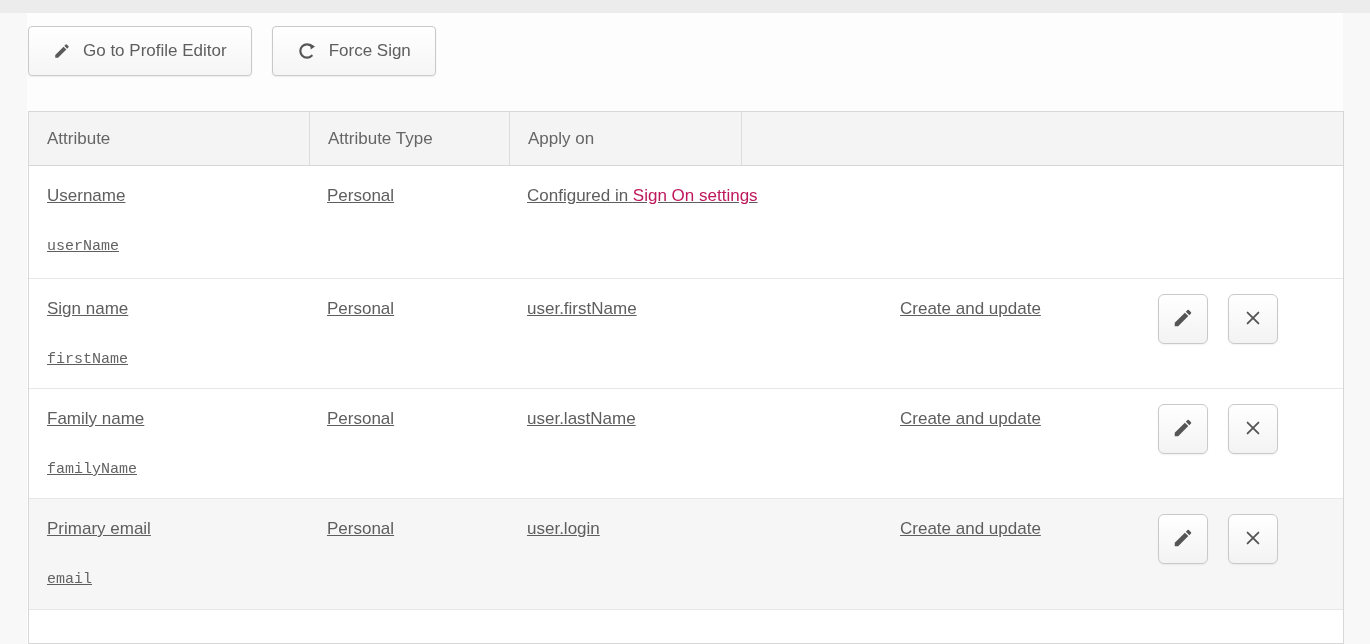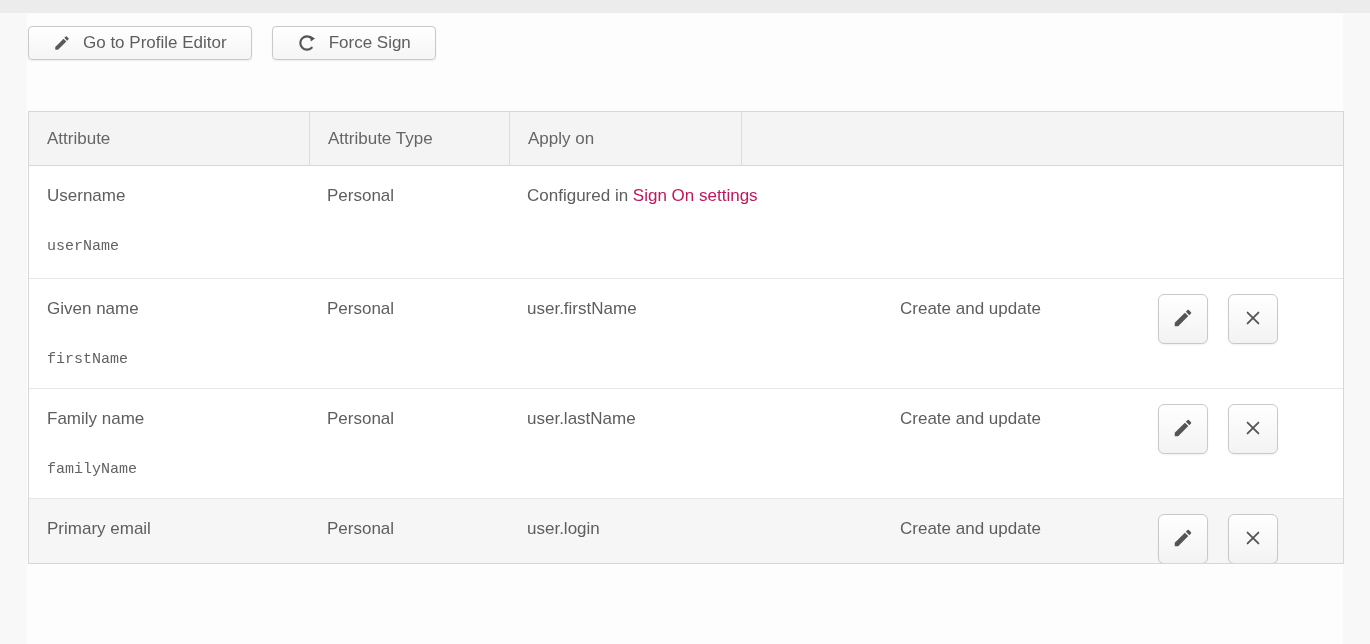--- a/index.html
+++ b/index.html
@@ -11,47 +11,47 @@
     color:#5e5e5e;
     overflow:hidden;
   }
   .top-strip { position:absolute; top:0; left:0; width:1370px; height:13px; background:#ececec; }
   .side-strip { position:absolute; top:13px; height:631px; background:#f8f8f8; }
   .side-strip.left { left:0; width:27px; }
   .side-strip.right { left:1343px; width:27px; }
 
   .toolbar { position:absolute; top:26px; left:28px; display:flex; gap:20px; }
   .btn {
-    height:34px; box-sizing:border-box;
+    height:50px; box-sizing:border-box;
     display:inline-flex; align-items:center; justify-content:center; gap:12px;
     padding:16px 24px;
     border:1px solid #c9c9c9; border-radius:4px;
     background:linear-gradient(#ffffff,#f5f5f5);
     box-shadow:0 1px 2px rgba(0,0,0,0.07);
     font-size:17px; color:#5e5e5e; cursor:pointer;
     white-space:nowrap;
     text-align:center;
   }
   .btn .icn { display:flex; align-items:center; }
 
   .table {
     position:absolute; left:28px; top:111px;
-    width:1316px; height:453px; box-sizing:border-box;
+    width:1316px; height:533px; box-sizing:border-box;
     border:1px solid #d7d7d7; background:#ffffff; overflow:hidden;
   }
   .thead { display:flex; height:54px; background:#f4f4f4; border-bottom:1px solid #d7d7d7; box-sizing:border-box; }
   .th {
     box-sizing:border-box; padding-left:18px;
     display:flex; align-items:center;
     font-size:17px; color:#666666;
   }
   .th:not(:first-child){ border-left:1px solid #dcdcdc; }
   .c1 { width:252px; } .c2 { width:200px;margin-left:28px; } .c3 { width:373px; } .c4 { width:232px; } .c5 { flex:1; }
 
-  .row { display:flex; box-sizing:border-box; border-top:1px solid #e7e7e7; background:#ffffff; }
+  .row { display:flex; box-sizing:border-box; border-top:1px solid #e7e7e7; background:#ffffff;text-decoration:underline; }
   .row.first { border-top:none; }
   .row.highlight { background:#f6f6f6; }
   .r112 { height:112px; } .r110 { height:110px; } .r111 { height:111px; } .r36 { height:36px; }
 
   .cell { box-sizing:border-box; padding:18px 12px 0 18px; font-size:17px; color:#5e5e5e; line-height:23px; }
   .attr-name {
     font-family:"Liberation Mono","DejaVu Sans Mono",monospace;
     font-size:15px; color:#636363; margin-top:28px;
   }
   .link { color:#be185d; text-decoration:none; cursor:pointer; }
@@ -111,21 +111,21 @@
     <div class="cell c3">
       <span>Configured in</span>
       <a class="link">Sign On settings</a>
     </div>
     <div class="cell c4"></div>
     <div class="cell c5"></div>
   </div>
 
   <div class="row r110">
     <div class="cell c1">
-      <div>Given name</div>
+      <div>Sign name</div>
       <div class="attr-name">firstName</div>
     </div>
     <div class="cell c2">Personal</div>
     <div class="cell c3">user.firstName</div>
     <div class="cell c4">Create and update</div>
     <div class="c5 actions">
       <button class="icon-btn">
         <span>
           <svg width="22" height="22" viewBox="0 0 24 24">
             <path fill="#555555" d="M3 17.25V21h3.75L17.8 9.94l-3.75-3.75L3 17.25zM20.71 7.04a1 1 0 0 0 0-1.41l-2.34-2.34a1 1 0 0 0-1.41 0l-1.83 1.83 3.75 3.75 1.83-1.83z"></path>

